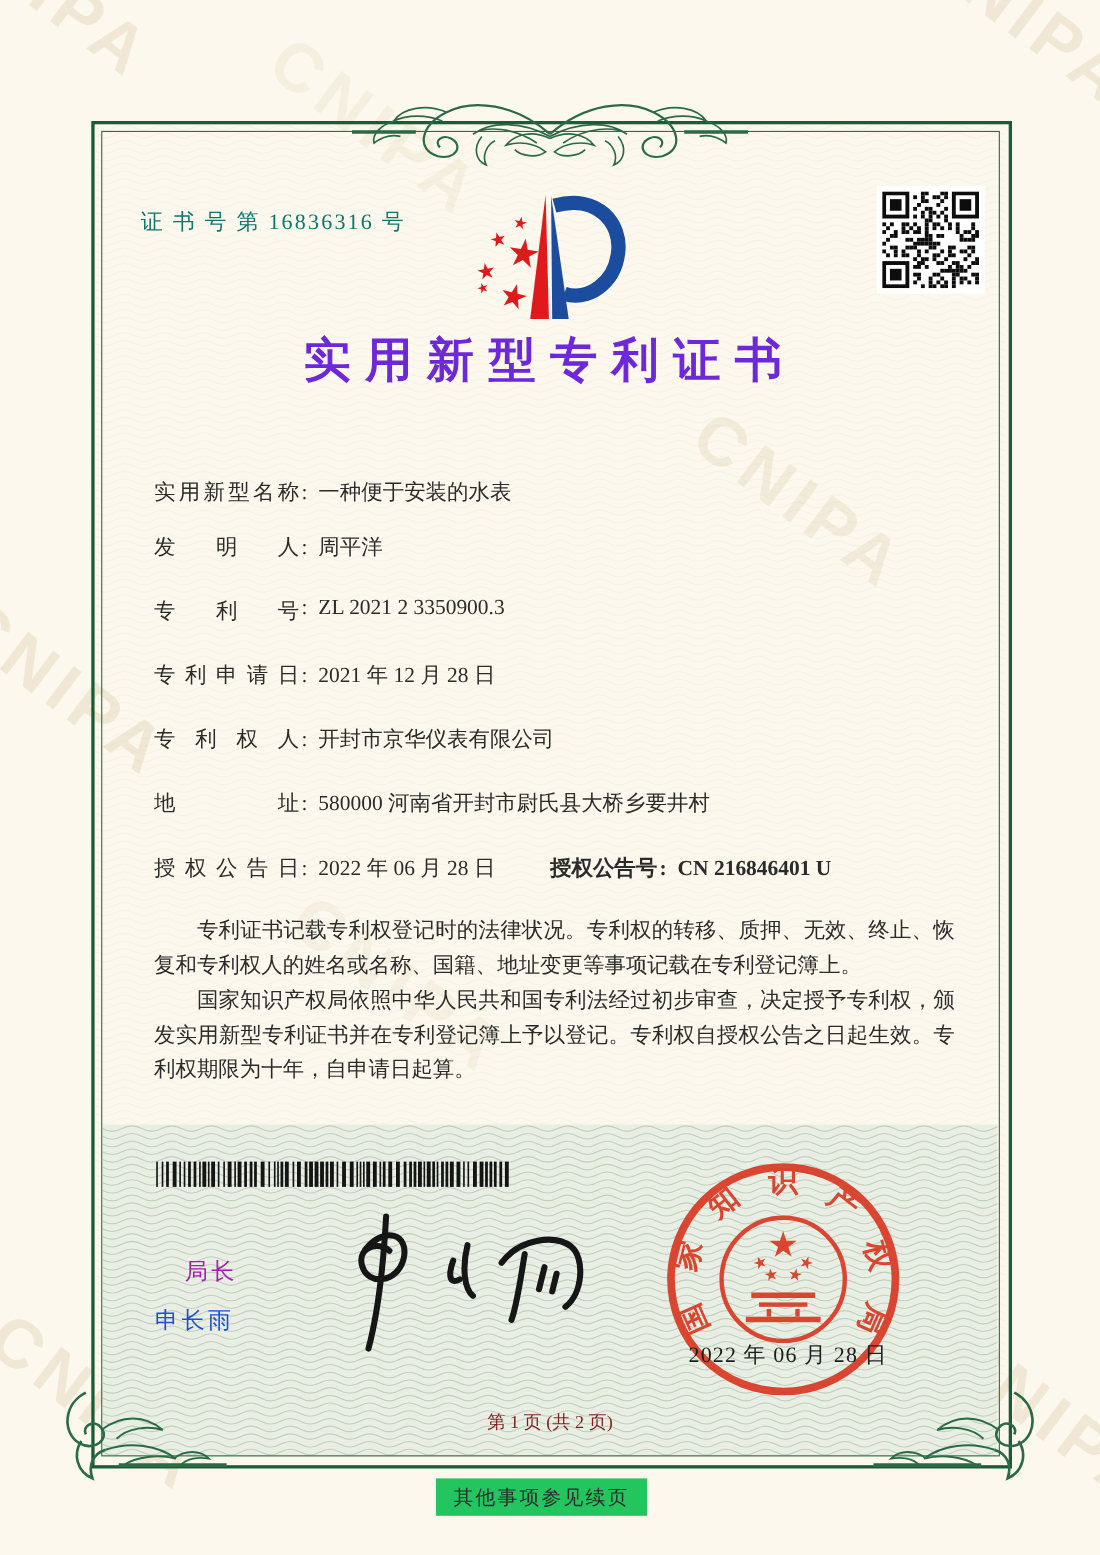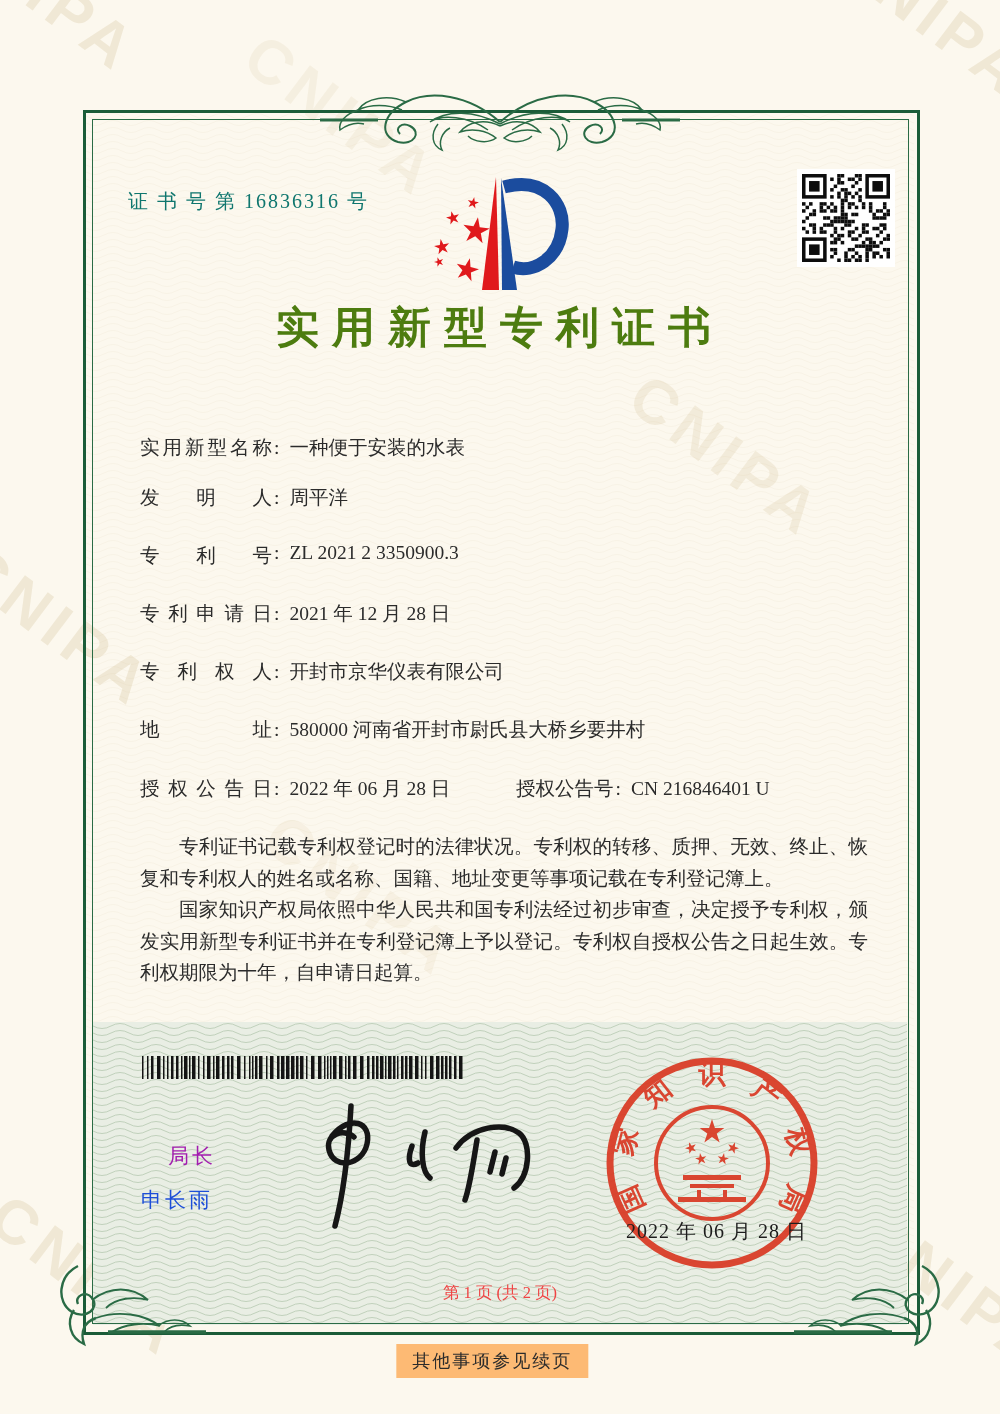--- a/index.html
+++ b/index.html
@@ -15,40 +15,40 @@
 
   
   .border-outer{position:absolute;left:83px;top:110px;width:831px;height:1219px;
       border:3px solid #1b5c38;}
   .border-inner{position:absolute;left:92px;top:119px;width:815px;height:1203px;
       border:1px solid #2a6b45;}
 
   .cert-no{position:absolute;left:128px;top:188px;font-size:20px;letter-spacing:2px;color:#0f766e;}
 
   .title{position:absolute;left:0;top:299px;width:100%;text-align:center;
-      font-size:43px;font-weight:bold;letter-spacing:13px;color:#4d7c0f;}
+      font-size:43px;font-weight:bold;letter-spacing:13px;color:#6d28d9;}
 
   .frow{position:absolute;left:140px;font-size:19.5px;white-space:nowrap;}
   .flabel{display:inline-block;width:132px;text-align:justify;text-align-last:justify;vertical-align:top;}
   .fcolon{display:inline-block;margin:0 10px 0 2px;}
 
   .body-text{position:absolute;left:140px;top:831px;width:728px;}
   .body-text p{margin:0;text-indent:2em;font-size:19.5px;line-height:31.5px;text-align:justify;}
 
   .green-zone{position:absolute;left:93px;top:1022px;width:814px;height:303px;overflow:hidden;}
 
   .sig-title{position:absolute;left:141px;top:1142px;font-size:21px;letter-spacing:3px;color:#a21caf;margin-left:27px;}
   .sig-name{position:absolute;left:141px;top:1186px;font-size:21px;letter-spacing:3px;color:#1d4ed8;}
 
   .seal-date{position:absolute;left:626px;top:1218px;font-size:20px;letter-spacing:1px;color:#1d1d1d;z-index:6;}
 
-  .page-num{position:absolute;left:0;top:1282px;width:100%;text-align:center;font-size:16.5px;color:#ef4444;}
+  .page-num{position:absolute;left:0;top:1282px;width:100%;text-align:center;font-size:16.5px;color:#7f1d1d;}
 
   .footer-note{position:absolute;left:50%;top:1344px;transform:translateX(-54%);
-      background:#fdba74;padding:5px 16px;font-size:18px;letter-spacing:2px;color:#2b2b2b;}
+      background:#22c55e;padding:5px 16px;font-size:18px;letter-spacing:2px;color:#2b2b2b;}
 
   .qr-box{position:absolute;left:797px;top:169px;background:#ffffff;padding:5px;}
 </style>
 </head>
 <body>
 
 <div class="page">
 
   <svg id="paper-waves" class="abs" style="left:86px;top:112px;opacity:.35;" width="828" height="1214">
       <path d="M0 4 q 9 5 18 0 q 9 -5 18 0 q 9 5 18 0 q 9 -5 18 0 q 9 5 18 0 q 9 -5 18 0 q 9 5 18 0 q 9 -5 18 0 q 9 5 18 0 q 9 -5 18 0 q 9 5 18 0 q 9 -5 18 0 q 9 5 18 0 q 9 -5 18 0 q 9 5 18 0 q 9 -5 18 0 q 9 5 18 0 q 9 -5 18 0 q 9 5 18 0 q 9 -5 18 0 q 9 5 18 0 q 9 -5 18 0 q 9 5 18 0 q 9 -5 18 0 q 9 5 18 0 q 9 -5 18 0 q 9 5 18 0 q 9 -5 18 0 q 9 5 18 0 q 9 -5 18 0 q 9 5 18 0 q 9 -5 18 0 q 9 5 18 0 q 9 -5 18 0 q 9 5 18 0 q 9 -5 18 0 q 9 5 18 0 q 9 -5 18 0 q 9 5 18 0 q 9 -5 18 0 q 9 5 18 0 q 9 -5 18 0 q 9 5 18 0 q 9 -5 18 0 q 9 5 18 0 q 9 -5 18 0" fill="none" stroke="#ddd2b9" stroke-width="1" opacity="0.45"></path>
@@ -553,21 +553,21 @@
     <span class="flabel">专利申请日</span><span class="fcolon">:</span><span>2021 年 12 月 28 日</span>
   </div>
   <div class="frow" style="top:658px;">
     <span class="flabel">专利权人</span><span class="fcolon">:</span><span>开封市京华仪表有限公司</span>
   </div>
   <div class="frow" style="top:716px;">
     <span class="flabel">地址</span><span class="fcolon">:</span><span>580000 河南省开封市尉氏县大桥乡要井村</span>
   </div>
   <div class="frow" style="top:775px;">
     <span class="flabel">授权公告日</span><span class="fcolon">:</span><span>2022 年 06 月 28 日</span>
-    <span style="position:absolute;left:376px;top:0;">
+    <span style="position:absolute;left:360px;top:0;font-weight:bold;">
       <span>授权公告号</span><span class="fcolon">:</span><span>CN 216846401 U</span>
     </span>
   </div>
 
   <div class="body-text">
     <p>专利证书记载专利权登记时的法律状况。专利权的转移、质押、无效、终止、恢复和专利权人的姓名或名称、国籍、地址变更等事项记载在专利登记簿上。</p>
     <p>国家知识产权局依照中华人民共和国专利法经过初步审查，决定授予专利权，颁发实用新型专利证书并在专利登记簿上予以登记。专利权自授权公告之日起生效。专利权期限为十年，自申请日起算。</p>
   </div>
 
   <svg id="barcode" class="abs" style="left:140px;top:1054px;" width="332" height="27">

